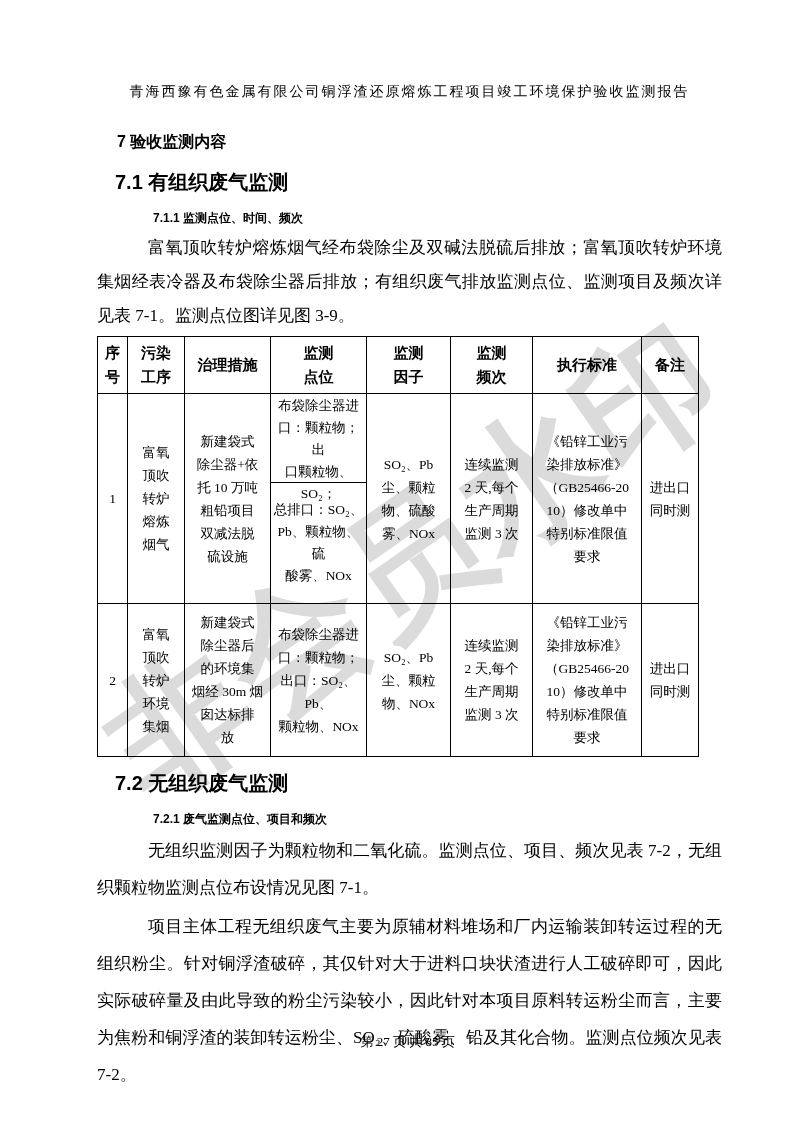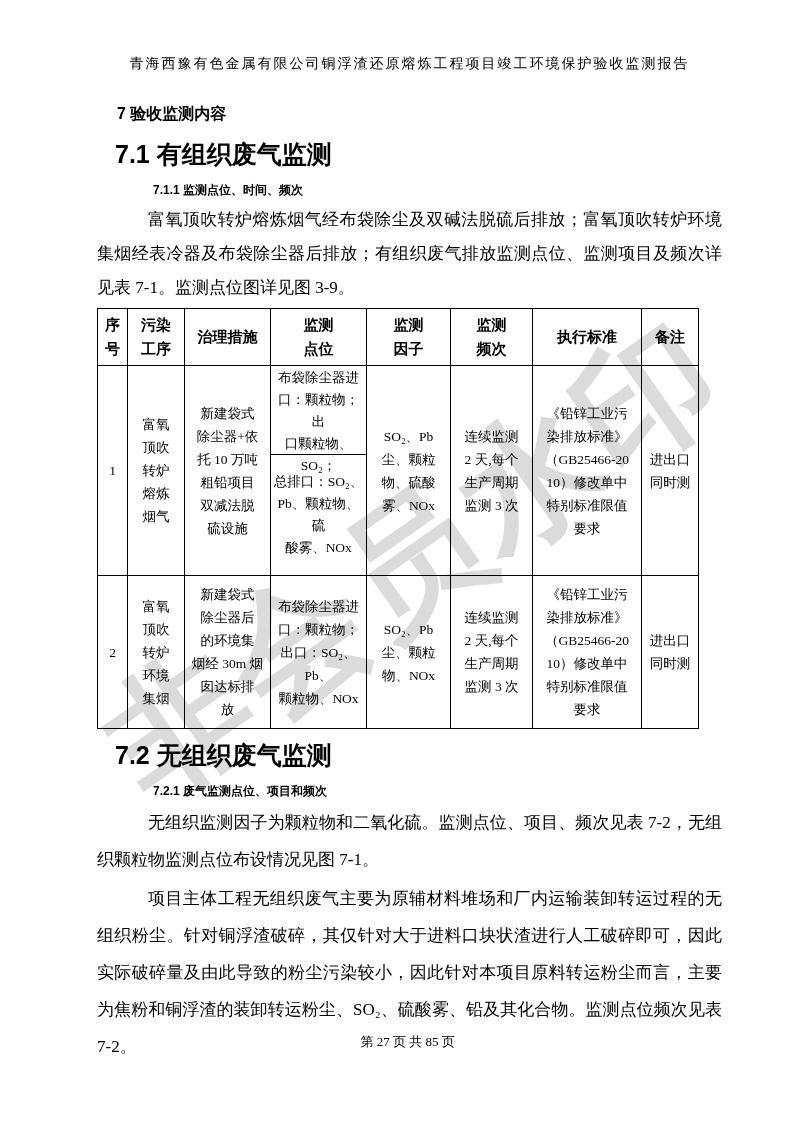--- a/index.html
+++ b/index.html
@@ -2,25 +2,25 @@
 <html><head>
 <meta charset="utf-8">
 <style>
   html,body{margin:0;padding:0;background:#ffffff;}
   .page{position:relative;width:793px;height:1122px;background:#fff;overflow:hidden;
         font-family:"Liberation Serif","DejaVu Serif",serif;color:#000;}
   .watermark{position:absolute;left:45px;top:468px;width:740px;text-align:center;
         font-size:138px;font-weight:bold;white-space:nowrap;letter-spacing:4px;
         font-family:"Liberation Sans","DejaVu Sans",sans-serif;
         color:rgba(0,0,0,0.14);transform:rotate(-35deg);z-index:0;pointer-events:none;}
-  .content{position:relative;z-index:1;padding:55px 71px 0 97px;}
+  .content{position:relative;z-index:1;padding:55px 71px 0 97px;margin-top:28px;}
   .doc-header{font-size:14px;letter-spacing:2px;text-align:center;line-height:18px;}
   .h1,.h2,.h3{font-family:"Liberation Sans","DejaVu Sans",sans-serif;font-weight:bold;margin:0;}
   .h1{font-size:16px;line-height:34px;margin:24px 0 0 20px;}
-  .h2{font-size:25px;line-height:28px;margin:9px 0 0 18px;}
+  .h2{font-size:20px;line-height:28px;margin:9px 0 0 18px;}
   .h2b{margin-top:12px;}
   .h3{font-size:12px;line-height:22px;margin:11px 0 0 56px;}
   .para{font-size:17px;line-height:34px;text-align:justify;text-indent:51px;
         margin:2px 0 0 0;word-break:break-all;}
   .para2,.para3{line-height:37px;}
   .table-caption{display:flex;gap:62px;margin:3px 0 0 50px;font-weight:bold;font-size:15px;
         line-height:20px;font-family:"Liberation Sans","DejaVu Sans",sans-serif;}
   table.t71{border-collapse:collapse;table-layout:fixed;width:601px;margin-top:3px;}
   .t71 th,.t71 td{border:1px solid #000;text-align:center;vertical-align:middle;
         padding:0 3px;white-space:pre-line;overflow:hidden;}

